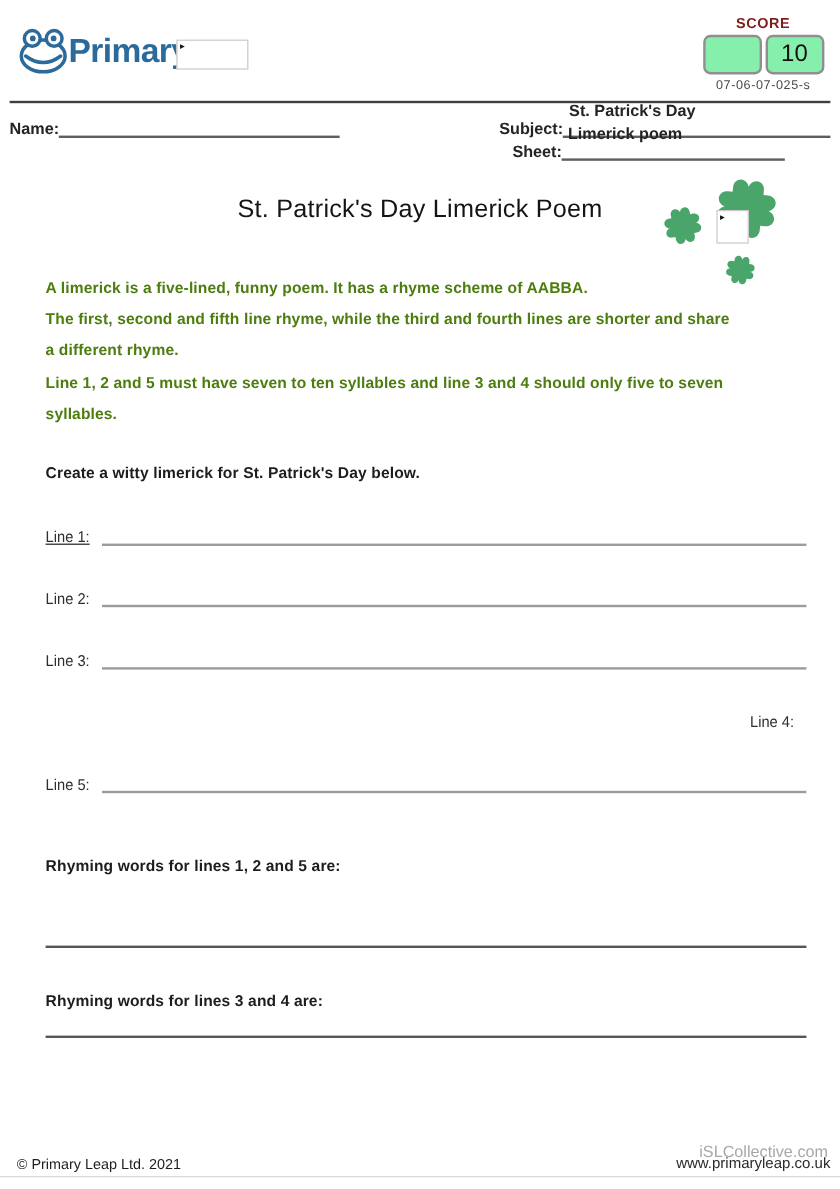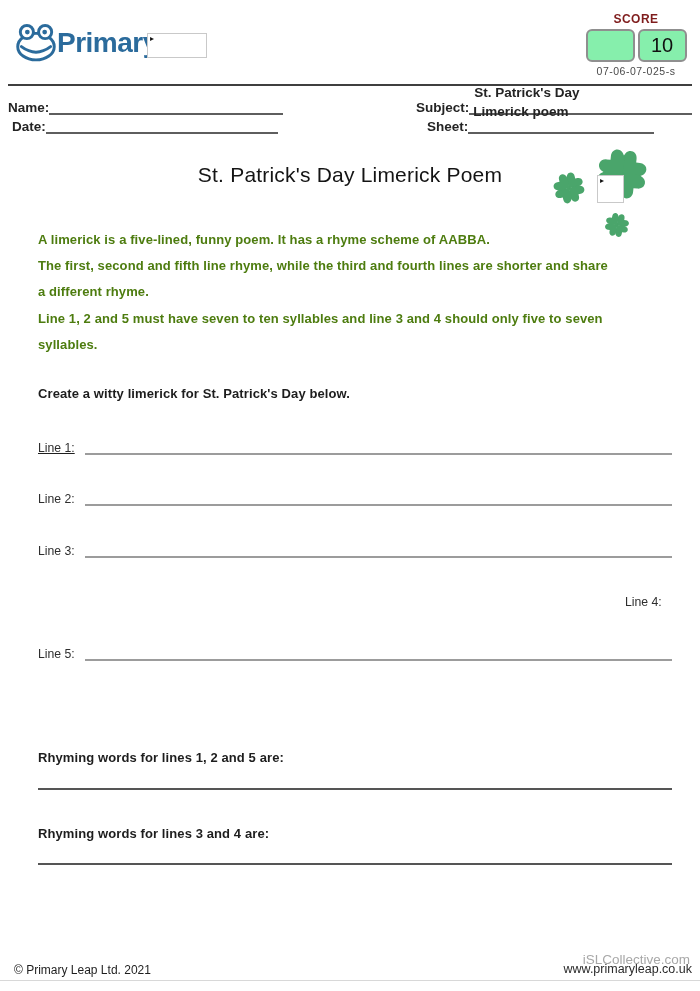--- a/index.html
+++ b/index.html
@@ -87,24 +87,20 @@
     </div>
     <div class="score-code">07-06-07-025-s</div>
   </div>
 
   <div class="abs rule-top"></div>
 
   <div class="abs field-row name-row">
     <span class="field-label">Name:</span>
     <span class="field-fill"></span>
   </div>
-  <div class="abs field-row date-row">
-    <span class="field-label">Date:</span>
-    <span class="field-fill"></span>
-  </div>
   <div class="abs field-row subject-row">
     <span class="field-label">Subject:</span>
     <span class="field-fill">St. Patrick's Day</span>
   </div>
   <div class="abs field-row sheet-row">
     <span class="field-label">Sheet:</span>
     <span class="field-fill">Limerick poem</span>
   </div>
 
   <div class="abs title">St. Patrick's Day Limerick Poem</div>
@@ -164,21 +160,21 @@
   </div>
   <div class="abs poem-row" style="top:594px;flex-direction:column;">
     <span class="poem-label">Line 4:</span>
     <span class="poem-blank"></span>
   </div>
   <div class="abs poem-row" style="top:645px;">
     <span class="poem-label">Line 5:</span>
     <span class="poem-blank"></span>
   </div>
 
-  <div class="abs rhyme-heading" style="top:750px;">Rhyming words for lines 1, 2 and 5 are:</div>
+  <div class="abs rhyme-heading" style="top:714px;">Rhyming words for lines 1, 2 and 5 are:</div>
   <div class="abs rhyme-line" style="top:788px;"></div>
 
   <div class="abs rhyme-heading" style="top:826px;">Rhyming words for lines 3 and 4 are:</div>
   <div class="abs rhyme-line" style="top:863px;"></div>
 
   <div class="abs footer-copy">© Primary Leap Ltd. 2021</div>
   <div class="abs footer-watermark">iSLCollective.com</div>
   <div class="abs footer-site">www.primaryleap.co.uk</div>
   <div class="abs rule-bottom"></div>
 

